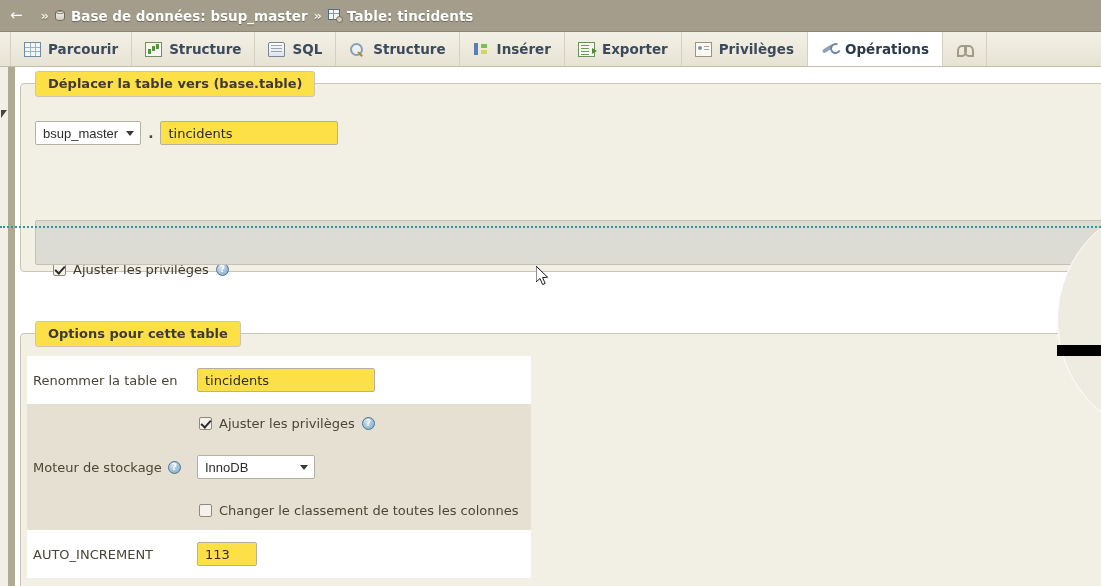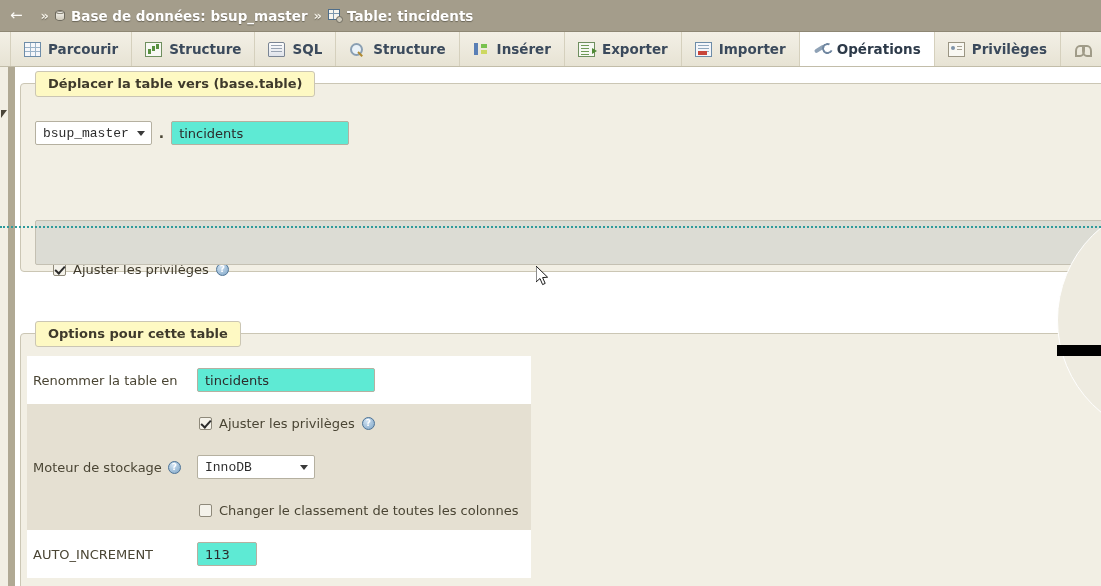--- a/index.html
+++ b/index.html
@@ -199,21 +199,21 @@
   
   .panel {
     position: absolute;
     border: 1px solid #cbc6b4;
     border-radius: 4px;
     background: #f2efe4;
   }
   .panel-legend {
     position: absolute;
     top: -13px; left: 14px;
-    background: #fef9c3;
+    background: #fde047;
     border: 1px solid #cbc6b4;
     border-radius: 3px;
     padding: 4px 12px 5px 12px;
     font-size: 13px;
     font-weight: bold;
     color: #3f3a2c;
     white-space: nowrap;
   }
 
   
@@ -223,21 +223,21 @@
   }
   .move-row {
     position: absolute;
     left: 14px; top: 37px;
     display: flex; align-items: center; gap: 7px;
   }
   .dot-sep { font-size: 14px; color: #4a4534; font-weight: bold; }
 
   select.pma, .fake-select {
     -webkit-appearance: none; appearance: none;
-    font-family: Liberation Mono, monospace;
+    font-family: Liberation Sans, sans-serif;
     font-size: 13px;
     color: #2c2c2c;
     background: #ffffff;
     border: 1px solid #b5b0a0;
     border-radius: 2px;
     padding: 3px 22px 3px 7px;
     position: relative;
     cursor: pointer;
     height: 24px;
     line-height: 17px;
@@ -250,21 +250,21 @@
     width: 0; height: 0;
     border-left: 4px solid transparent;
     border-right: 4px solid transparent;
     border-top: 5px solid #3a3a3a;
     pointer-events: none;
   }
   input.pma {
     font-family: "DejaVu Sans", "Liberation Sans", sans-serif;
     font-size: 13px;
     color: #2c2c2c;
-    background: #5eead4;
+    background: #fde047;
     border: 1px solid #b5b0a0;
     border-radius: 2px;
     padding: 4px 7px;
     height: 24px;
   }
 
   .chk-row {
     position: absolute;
     display: flex; align-items: center; gap: 7px;
     font-size: 13px;
@@ -428,30 +428,26 @@
     </div>
     <div class="tab">
       <span class="tab-ico i-insert"></span>
       <span>Insérer</span>
     </div>
     <div class="tab">
       <span class="tab-ico i-export"></span>
       <span>Exporter</span>
     </div>
     <div class="tab">
-      <span class="tab-ico i-import"></span>
-      <span>Importer</span>
+      <span class="tab-ico i-priv"></span>
+      <span>Privilèges</span>
     </div>
     <div class="tab active">
       <span class="tab-ico i-ops"></span>
       <span>Opérations</span>
-    </div>
-    <div class="tab">
-      <span class="tab-ico i-priv"></span>
-      <span>Privilèges</span>
     </div>
     <div class="tab">
       <span class="tab-ico i-trig"></span>
 
     </div>
   </div>
 
   <div class="content">
 
     <div class="gutter"></div>

